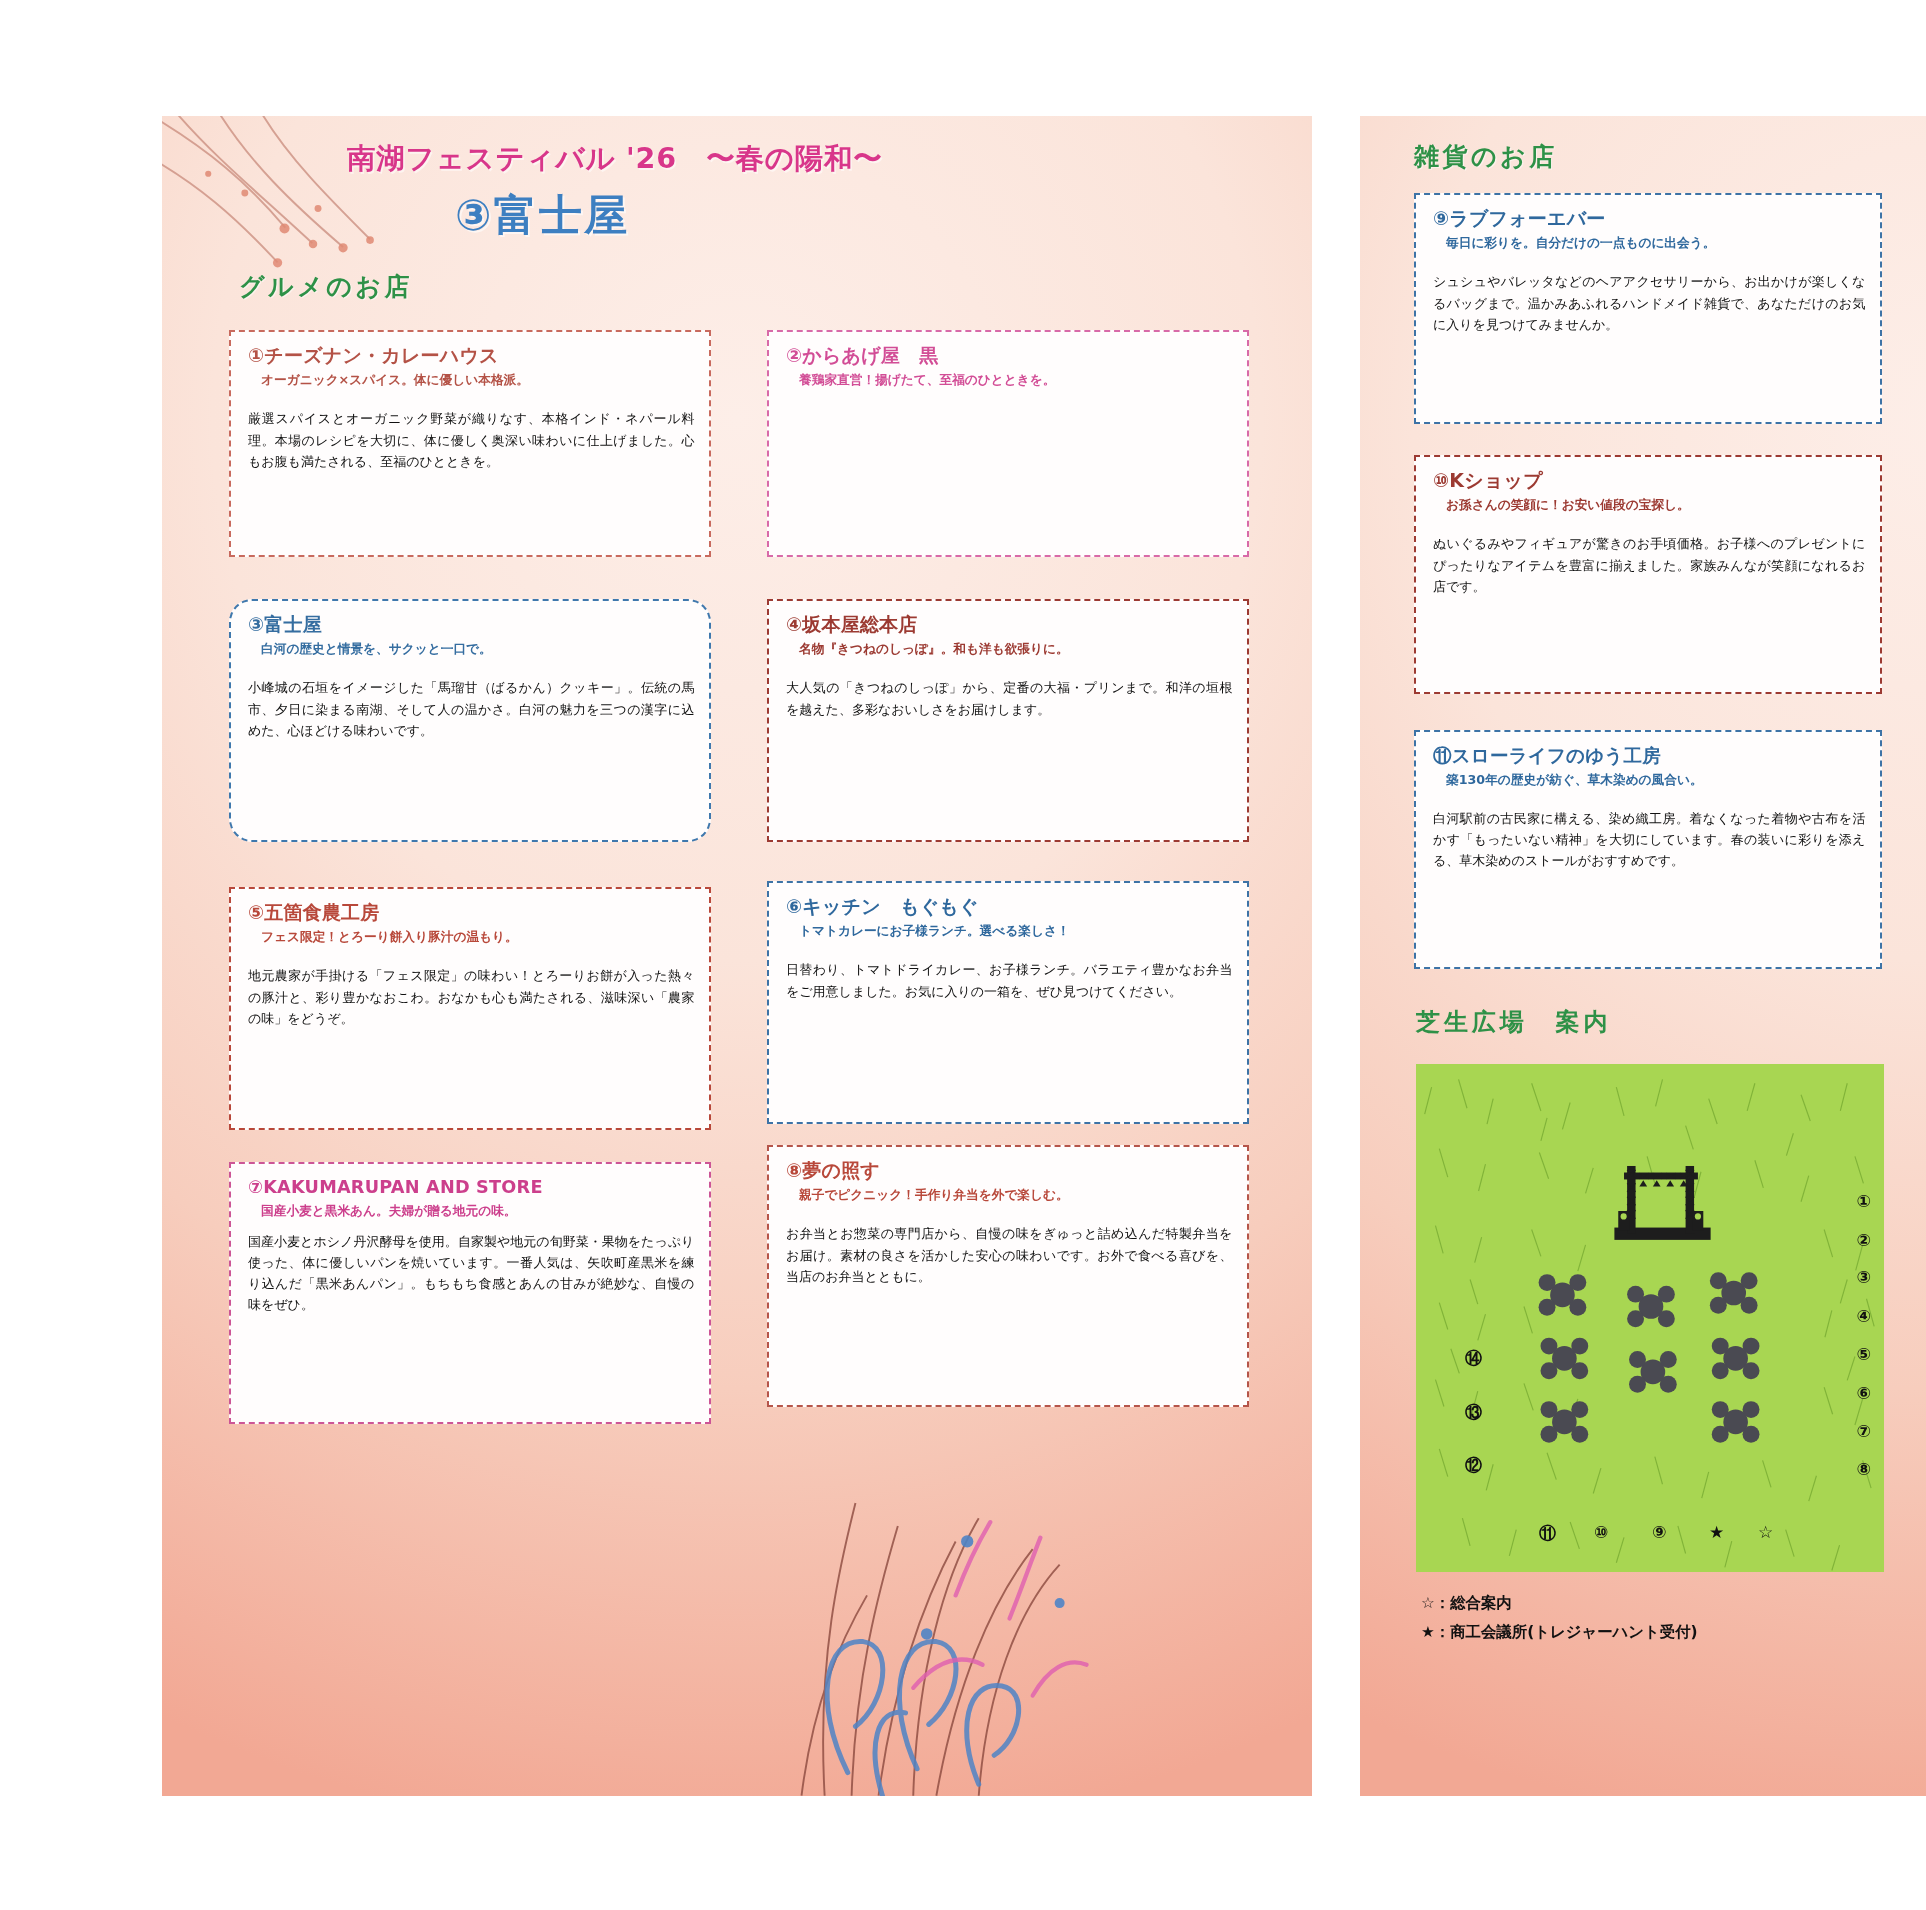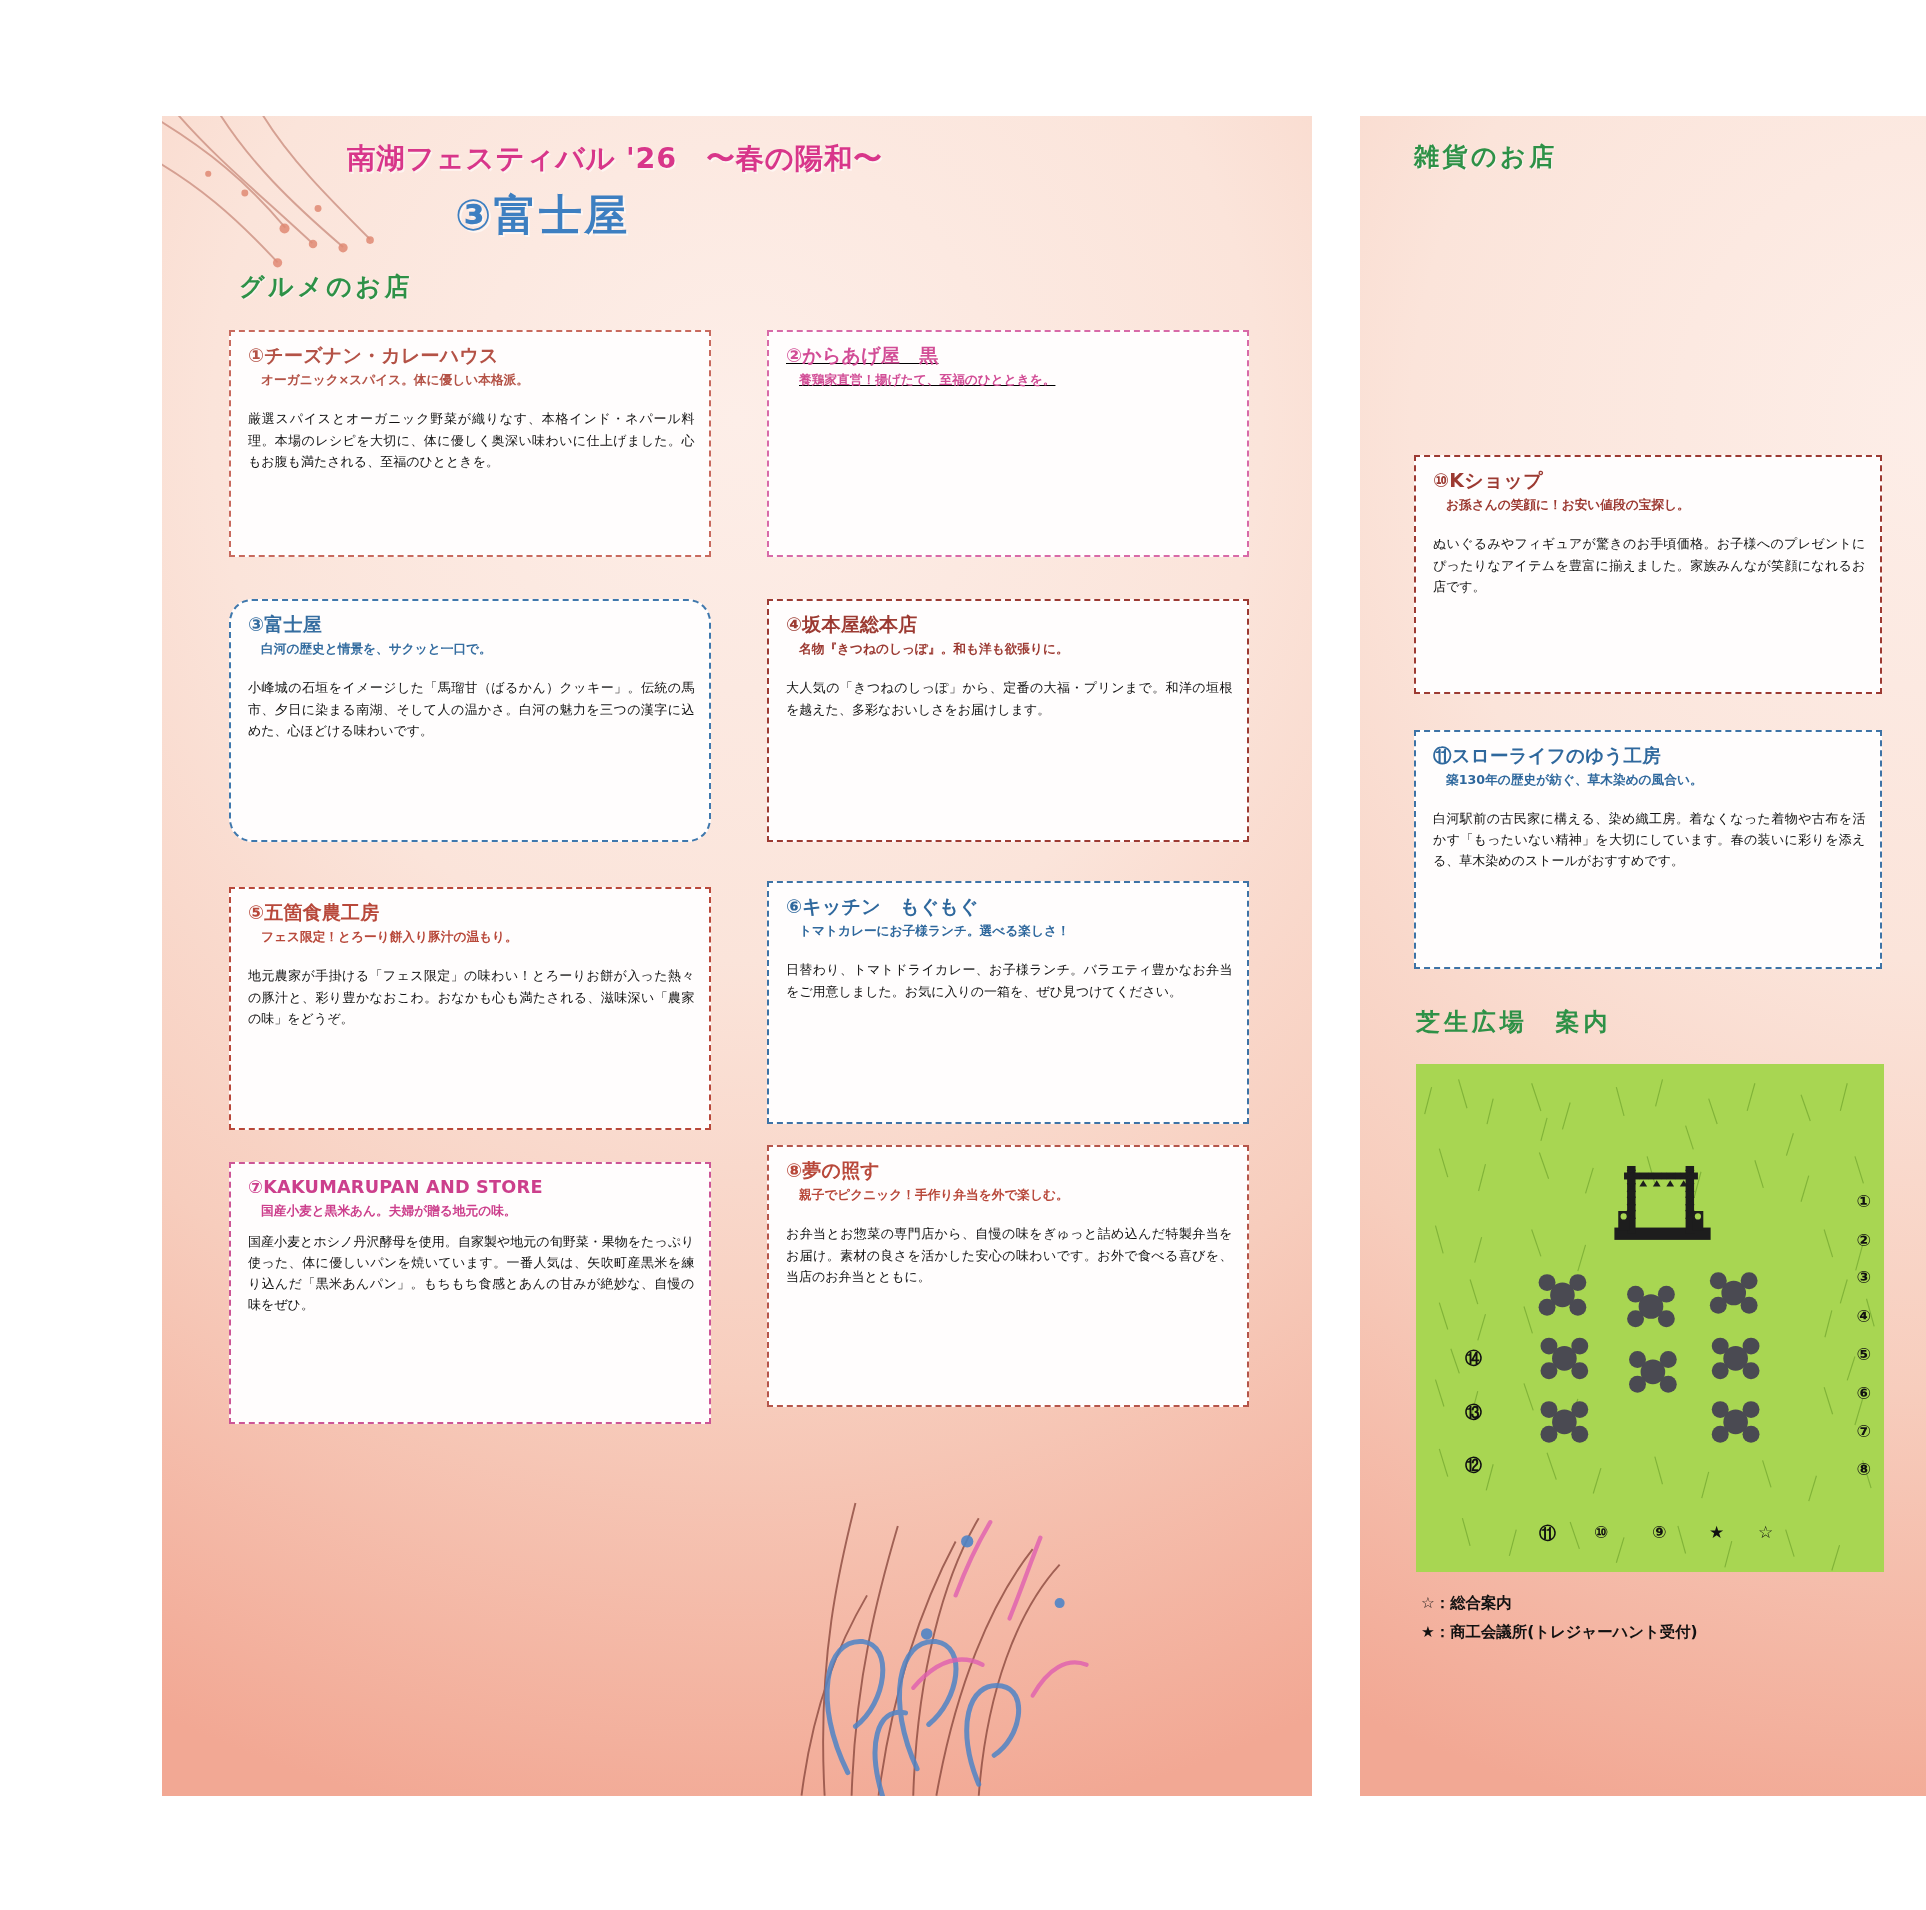--- a/index.html
+++ b/index.html
@@ -49,21 +49,21 @@
     font-weight:700;font-size:12.7px;line-height:1.2;
     margin:0 0 3.9px 13px;white-space:nowrap;
   }
   .card .cdesc{
     color:#111;font-size:13px;line-height:1.62;
     margin-top:21px;text-align:justify;
   }
 
   
   .b-rose   {border:2.7px dashed #c86a5e;}
-  .b-pink   {border:2.7px dashed #d86aa8;text-decoration:underline;}
+  .b-pink   {border:2.7px dashed #d86aa8;}
   .b-blue   {border:2.7px dashed #3f78ad;}
   .b-darkred{border:2.7px dashed #9c3a32;}
   .b-red    {border:2.7px dashed #b8483a;}
   .b-steel  {border:2.7px dashed #3d73a6;}
   .b-magenta{border:2.7px dashed #cc5596;}
   .b-brick  {border:2.7px dashed #b5554a;}
 
   .t-rose   {color:#b45246;}
   .t-pink   {color:#d24d96;}
   .t-blue   {color:#356da0;}
@@ -227,20 +227,25 @@
         <path d="M2660 4350 C2600 4210 2630 4085 2715 4100 C2780 4112 2760 4230 2695 4272"></path>
       </g>
       <g stroke="#e05fb0" stroke-width="10" fill="none" opacity=".7" stroke-linecap="round">
         <path d="M2760 4000 C2800 3930 2840 3900 2880 3890"></path>
         <path d="M2560 3920 C2600 3850 2650 3820 2700 3830"></path>
       </g>
     </svg>
 
     <div class="cat-head" style="left:54px;top:24px;font-size:25px;">雑貨のお店</div>
 
+    <div class="card b-steel" style="left:54px;top:77px;width:468px;height:231px;">
+      <div class="cname t-steel">⑨ラブフォーエバー</div>
+      <div class="ctag t-steel">毎日に彩りを。自分だけの一点ものに出会う。</div>
+      <div class="cdesc">シュシュやバレッタなどのヘアアクセサリーから、お出かけが楽しくなるバッグまで。温かみあふれるハンドメイド雑貨で、あなただけのお気に入りを見つけてみませんか。</div>
+    </div>
 
     <div class="card b-darkred" style="left:54px;top:339px;width:468px;height:239px;">
       <div class="cname t-darkred">⑩Kショップ</div>
       <div class="ctag t-darkred">お孫さんの笑顔に！お安い値段の宝探し。</div>
       <div class="cdesc">ぬいぐるみやフィギュアが驚きのお手頃価格。お子様へのプレゼントにぴったりなアイテムを豊富に揃えました。家族みんなが笑顔になれるお店です。</div>
     </div>
 
     <div class="card b-steel" style="left:54px;top:614px;width:468px;height:239px;">
       <div class="cname t-steel" style="font-size:18.5px;">⑪スローライフのゆう工房</div>
       <div class="ctag t-steel">築130年の歴史が紡ぐ、草木染めの風合い。</div>

